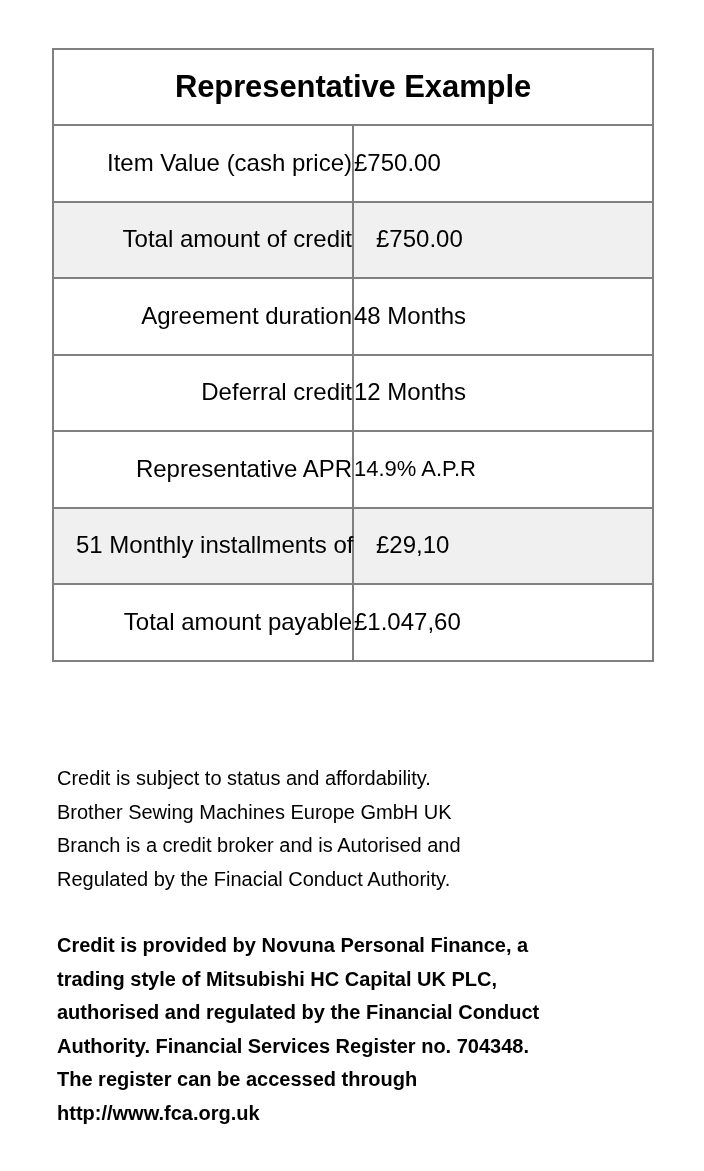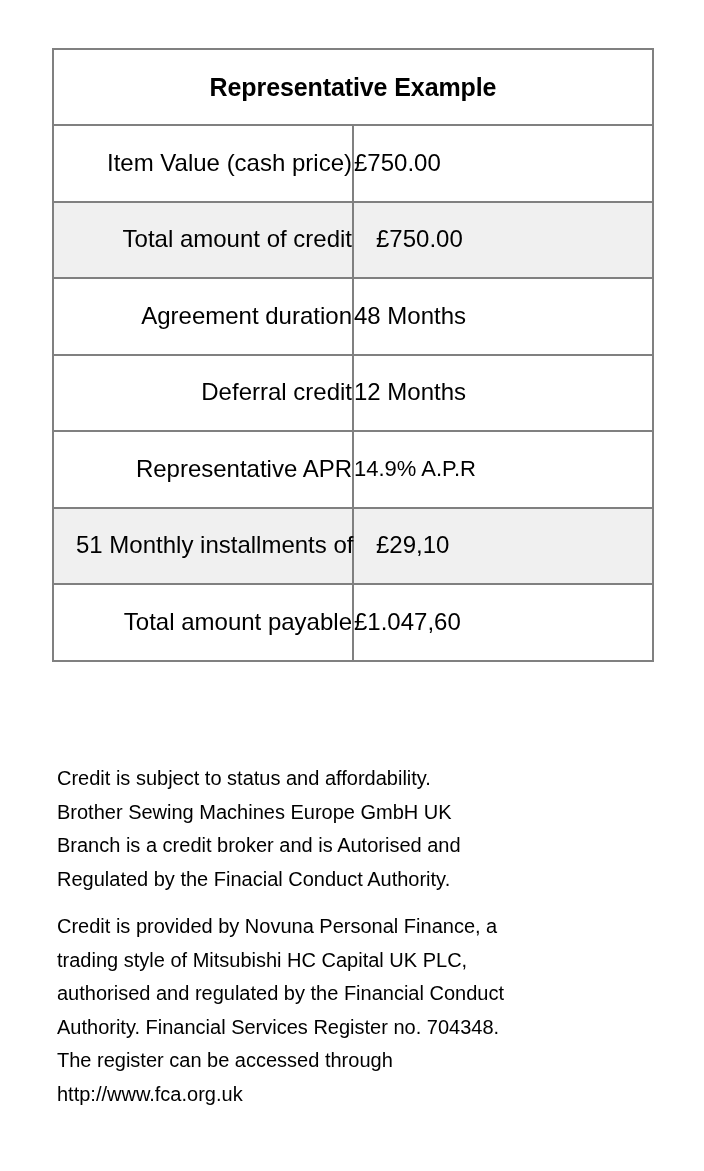--- a/index.html
+++ b/index.html
@@ -37,21 +37,21 @@
   .rep-table th {
     border: 2px solid #808080;
     padding: 0;
     background-clip: padding-box;
   }
 
   .rep-title-cell {
     height: 76px;
     text-align: center;
     vertical-align: middle;
-    font-size: 25px;
+    font-size: 31px;
     font-weight: bold;
     letter-spacing: -0.1px;
     background: #ffffff;
   }
 
   .rep-row { height: 76.5px; }
   .rep-row.shaded > td { background: #f0f0f0; padding-left: 22px; }
 
   .cell-label {
     width: 416px;
@@ -84,21 +84,22 @@
     width: 600px;
   }
   .note-para {
     font-size: 20px;
     line-height: 33.5px;
     color: #000000;
     margin: 0;
     white-space: pre-line;
   }
   .note-para + .note-para {
-    margin-top: 14px;
+    margin-top: 33px;
+    font-weight: bold;
   }
 </style>
 </head>
 <body>
 
 <div class="page">
 
   <table class="rep-table">
     <tbody>
       <tr>

